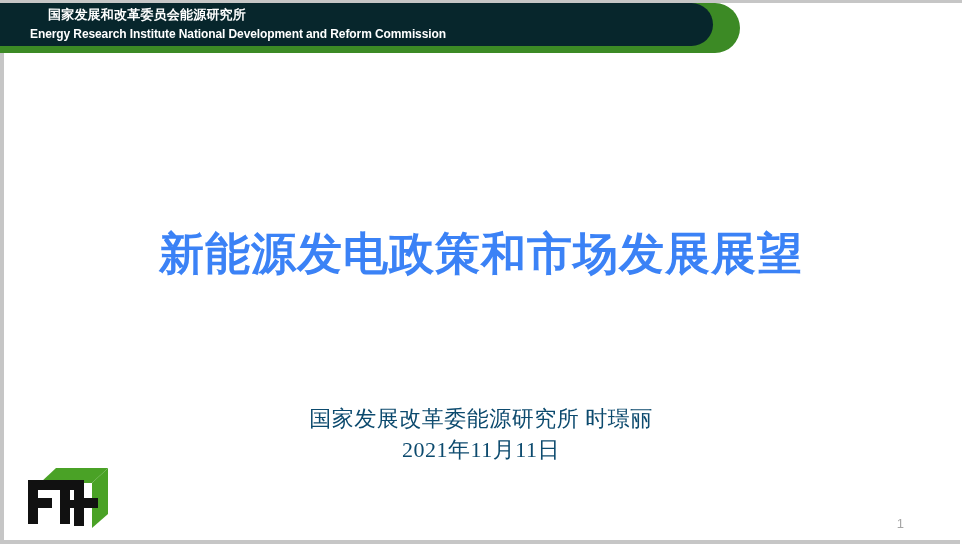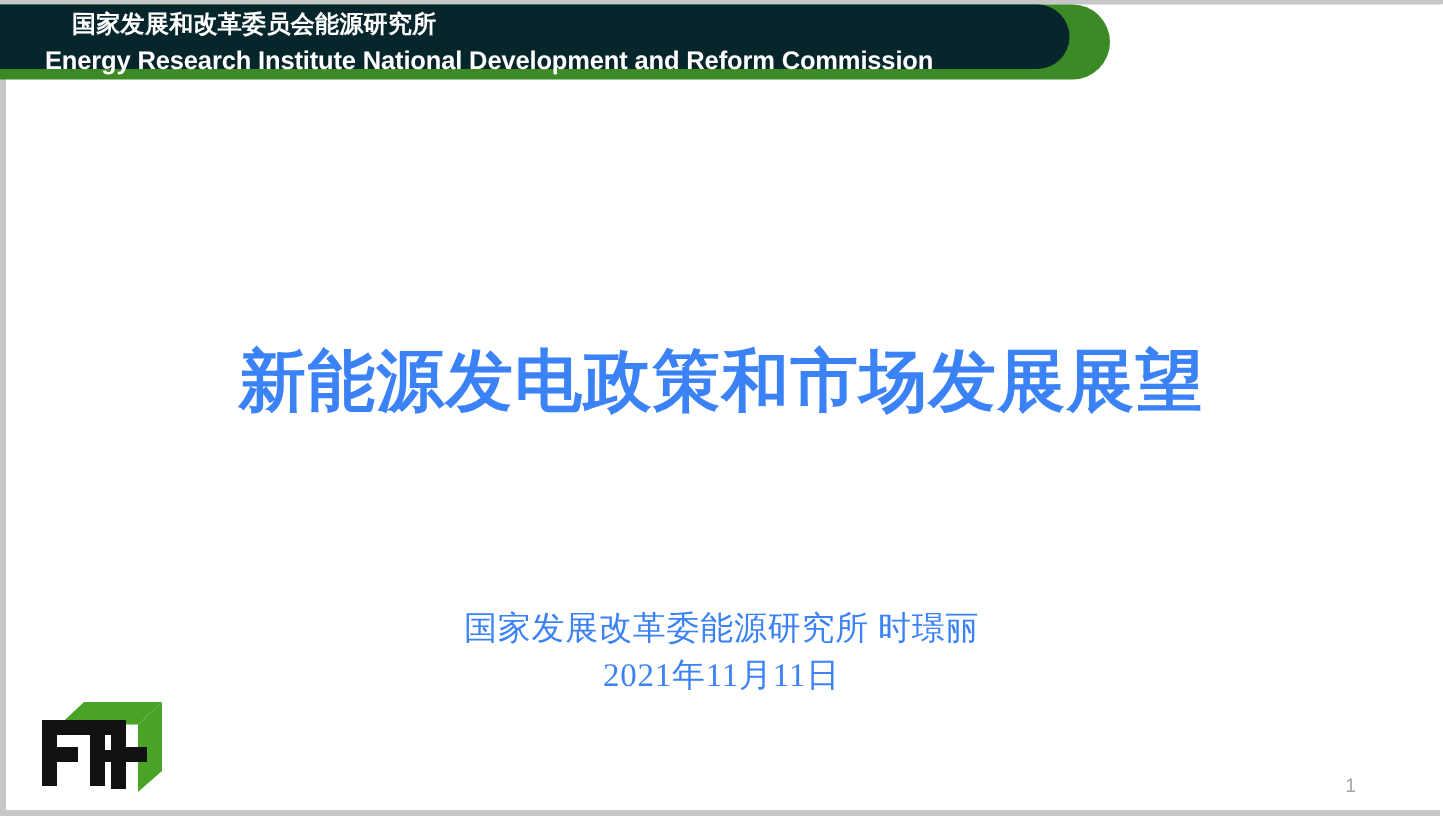--- a/index.html
+++ b/index.html
@@ -72,28 +72,28 @@
   }
   .header-text {
     position: absolute;
     left: 30px; top: 4px;
     z-index: 4;
     color: #ffffff;
     line-height: 1.28;
     white-space: nowrap;
   }
   .header-cn {
-    font-size: 16px;
+    font-size: 13px;
     font-weight: bold;
     letter-spacing: 0.2px;
     color: #ffffff;
     padding-left: 18px;
   }
   .header-en {
-    font-size: 17px;
+    font-size: 12px;
     font-weight: bold;
     letter-spacing: -0.1px;
     color: #ffffff;
     margin-top: 3px;
   }
 
   
   .title {
     position: absolute;
     left: 0; top: 228px;
@@ -106,21 +106,21 @@
     line-height: 1.15;
   }
 
   
   .subtitle {
     position: absolute;
     left: 0; top: 403px;
     width: 962px;
     text-align: center;
     font-family: "Liberation Serif", serif;
-    color: #3b82f6;
+    color: #0c4a6e;
     line-height: 1.42;
   }
   .subtitle-line {
     font-size: 22px;
     letter-spacing: 0.5px;
   }
 
   
   .logo {
     position: absolute;

